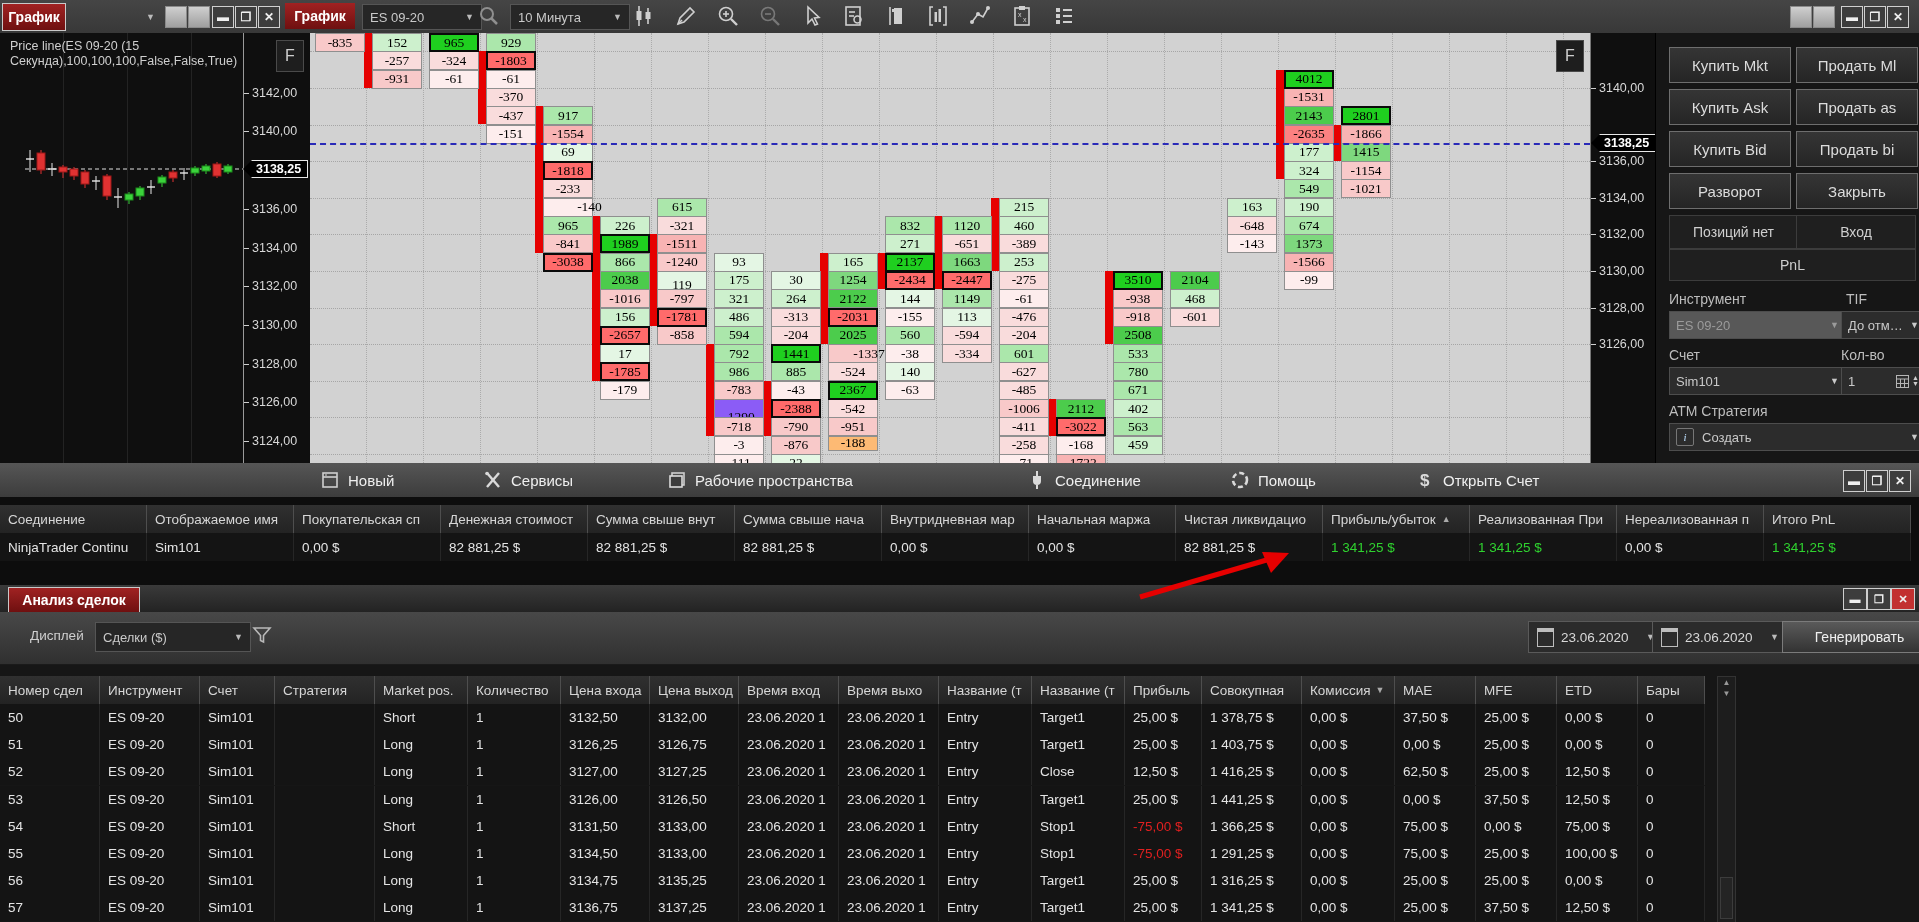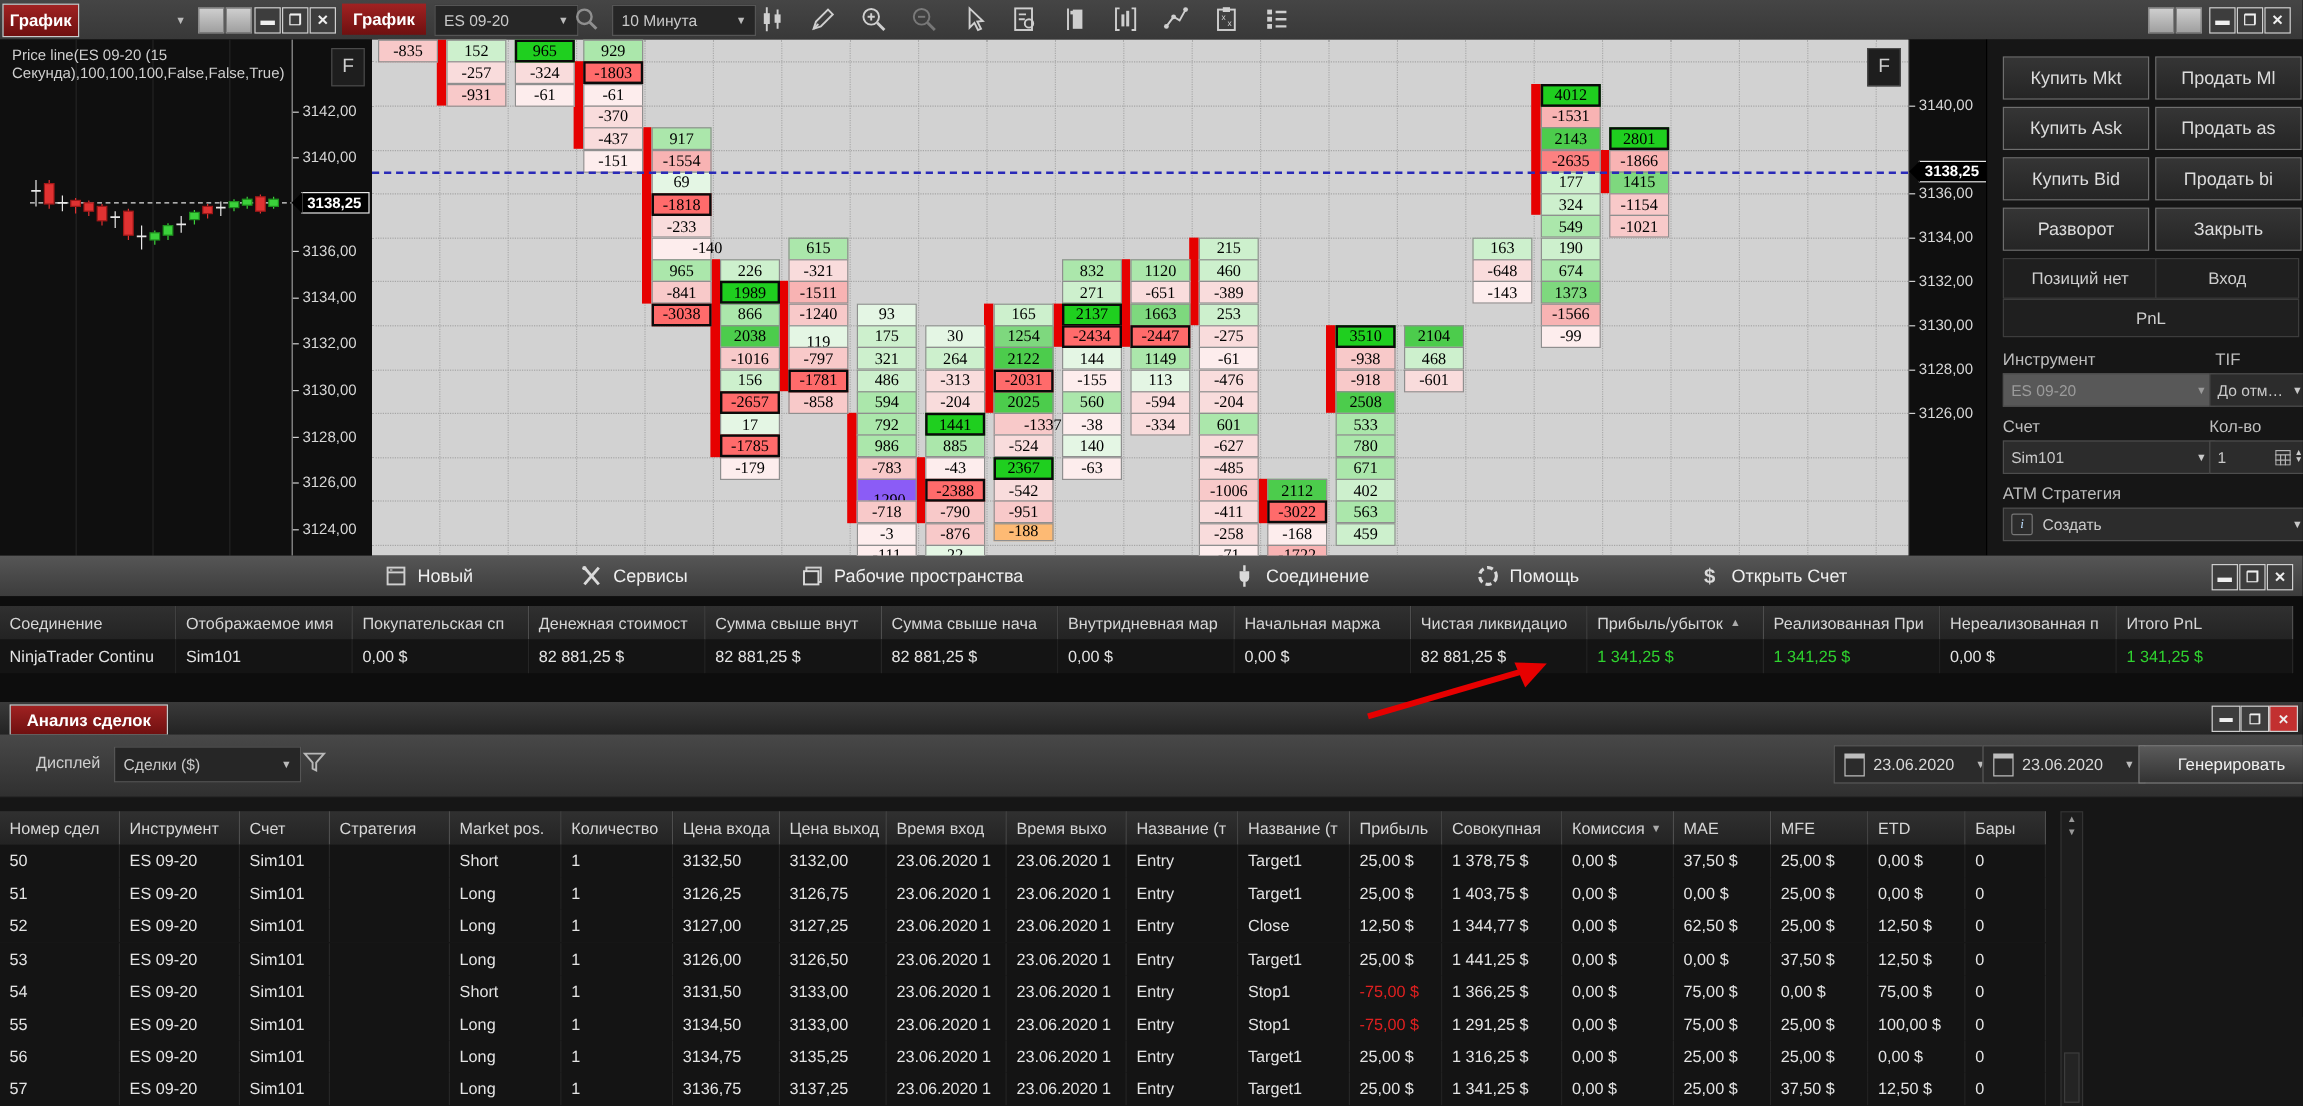--- a/index.html
+++ b/index.html
@@ -747,21 +747,21 @@
           <div class="gcell rowcell" style="width: 100px; height: 27px;"></div>
           <div class="gcell rowcell" style="width: 93px; height: 27px;">Long</div>
           <div class="gcell rowcell" style="width: 93px; height: 27px;">1</div>
           <div class="gcell rowcell" style="width: 89px; height: 27px;">3127,00</div>
           <div class="gcell rowcell" style="width: 89px; height: 27px;">3127,25</div>
           <div class="gcell rowcell" style="width: 100px; height: 27px;">23.06.2020 1</div>
           <div class="gcell rowcell" style="width: 100px; height: 27px;">23.06.2020 1</div>
           <div class="gcell rowcell" style="width: 93px; height: 27px;">Entry</div>
           <div class="gcell rowcell" style="width: 93px; height: 27px;">Close</div>
           <div class="gcell rowcell" style="width: 77px; height: 27px;">12,50 $</div>
-          <div class="gcell rowcell" style="width: 100px; height: 27px;">1 344,77 $</div>
+          <div class="gcell rowcell" style="width: 100px; height: 27px;">1 416,25 $</div>
           <div class="gcell rowcell" style="width: 93px; height: 27px;">0,00 $</div>
           <div class="gcell rowcell" style="width: 81px; height: 27px;">62,50 $</div>
           <div class="gcell rowcell" style="width: 81px; height: 27px;">25,00 $</div>
           <div class="gcell rowcell" style="width: 81px; height: 27px;">12,50 $</div>
           <div class="gcell rowcell" style="width: 67px; height: 27px;">0</div>
         </div>
         <div class="grid-row" style="top: 200.6px;">
           <div class="gcell rowcell" style="width: 100px; height: 27px;">53</div>
           <div class="gcell rowcell" style="width: 100px; height: 27px;">ES 09-20</div>
           <div class="gcell rowcell" style="width: 75px; height: 27px;">Sim101</div>

